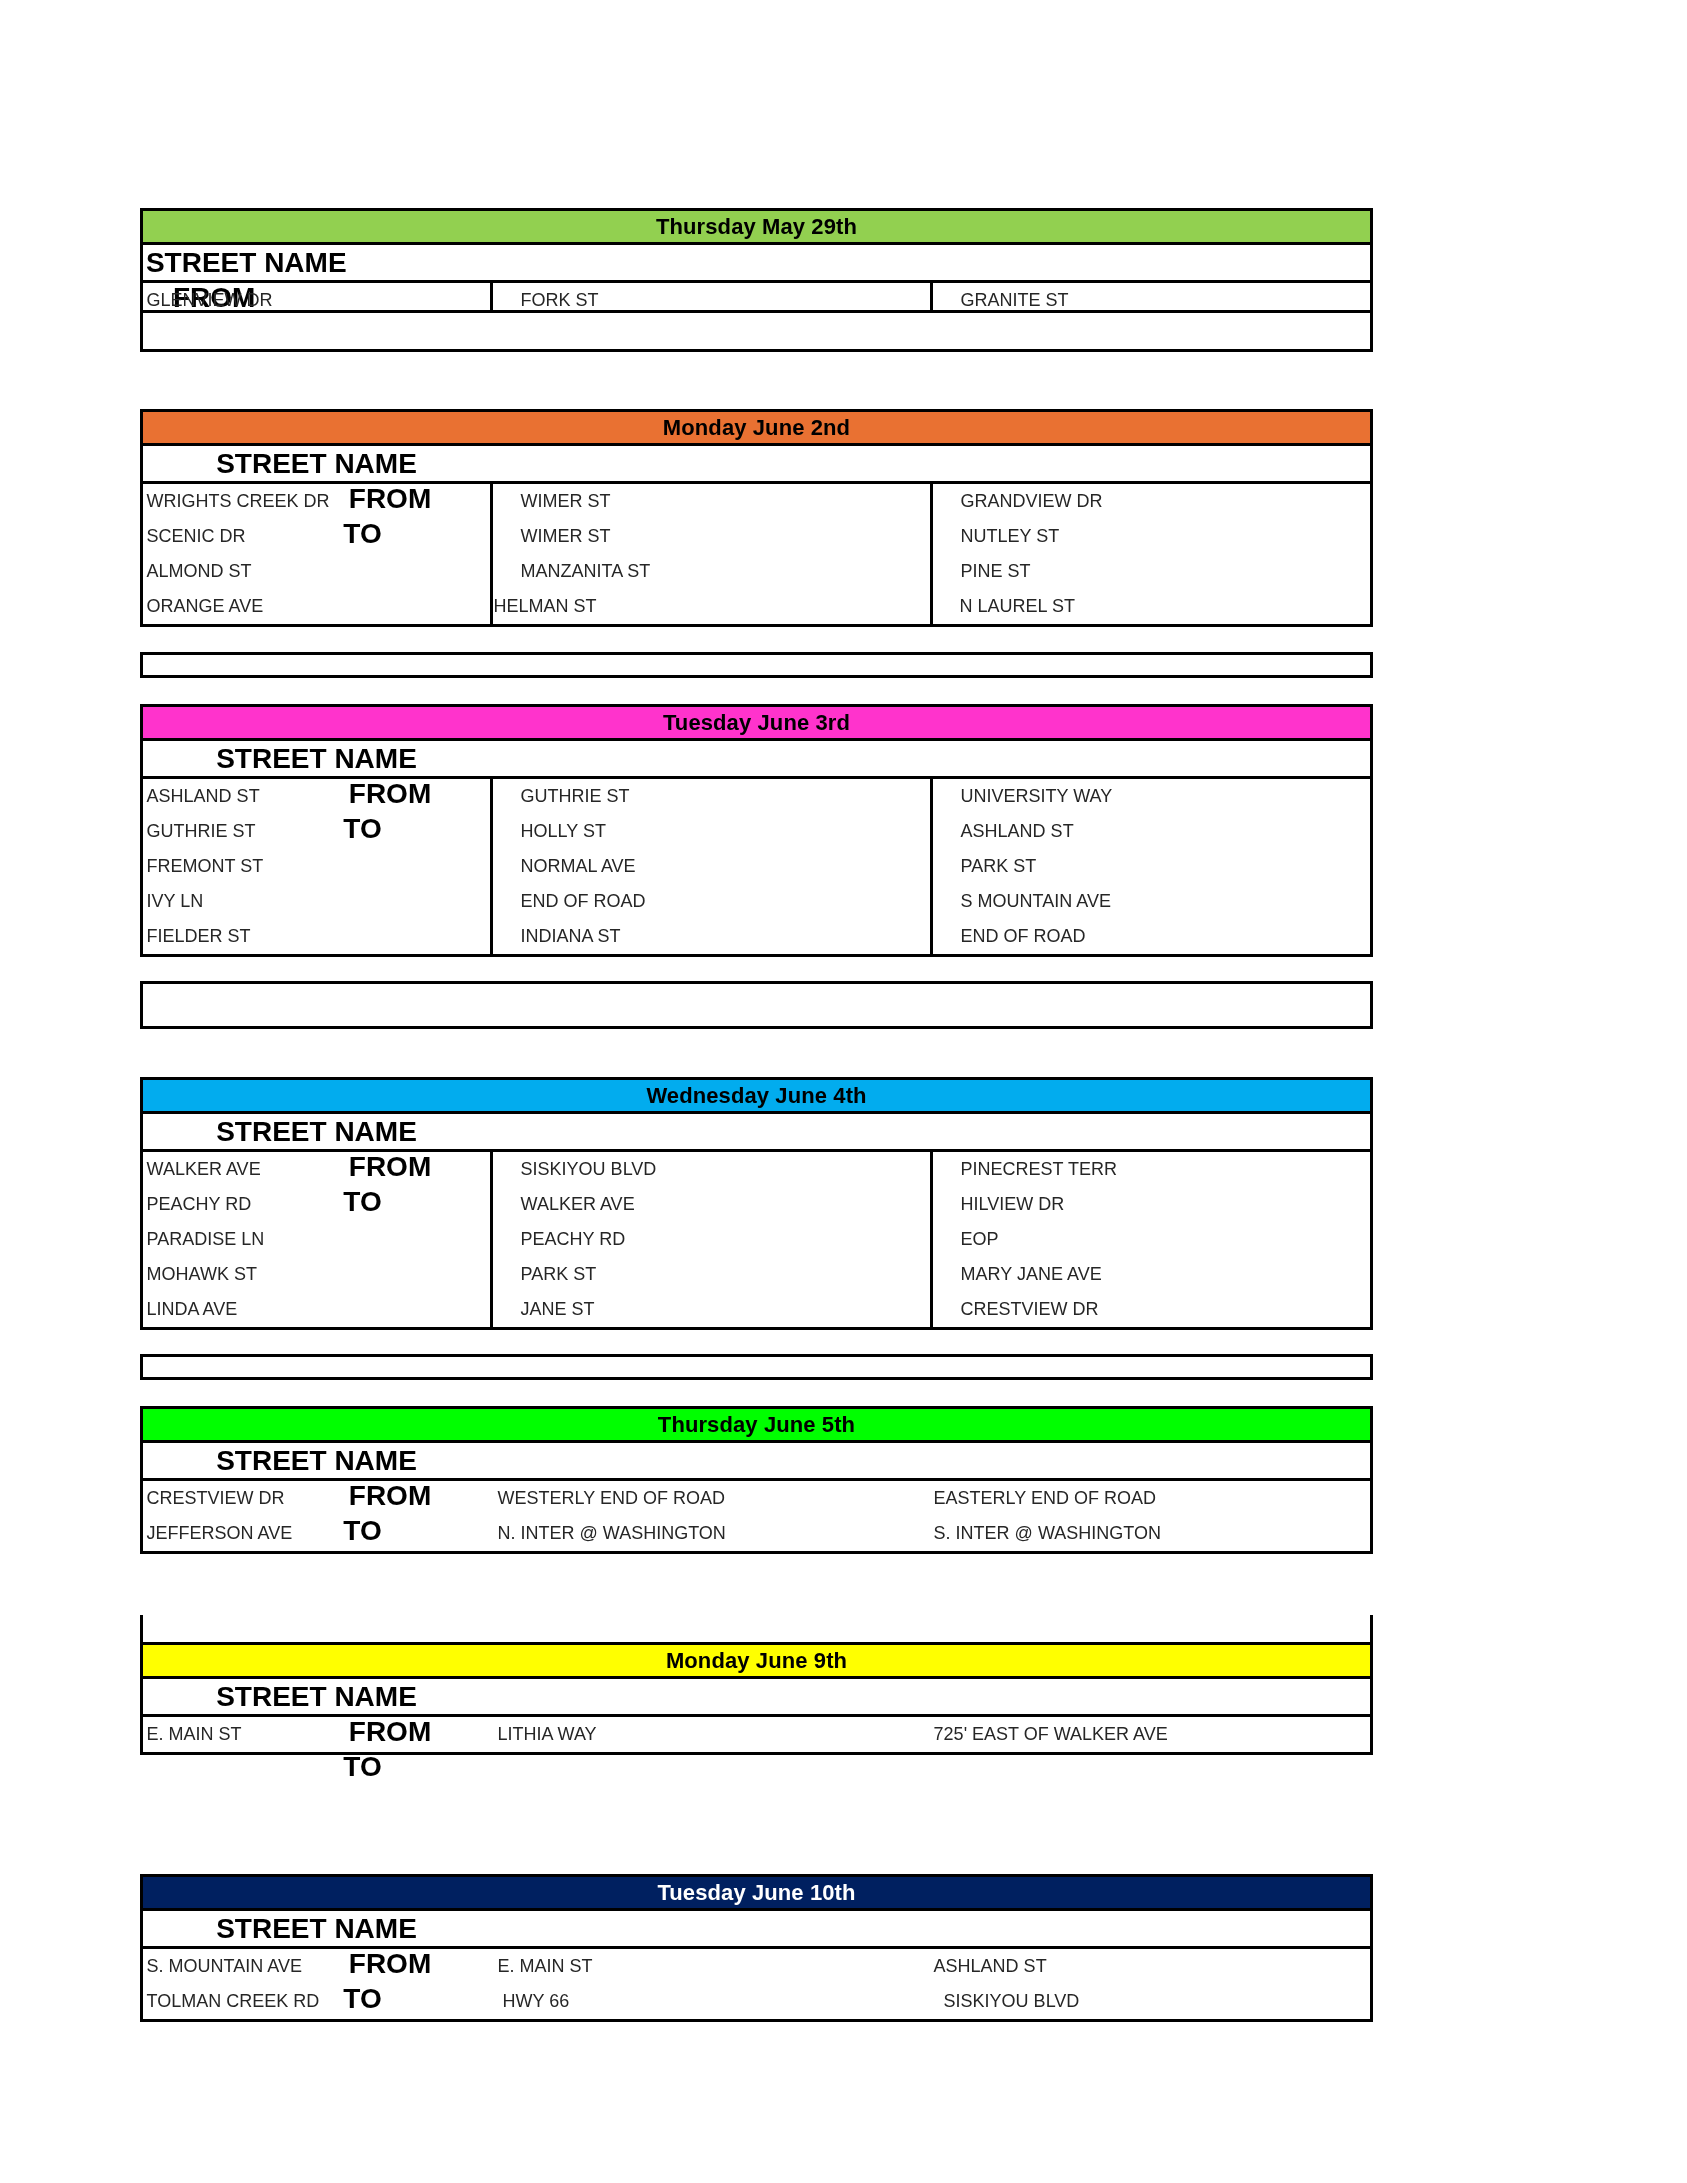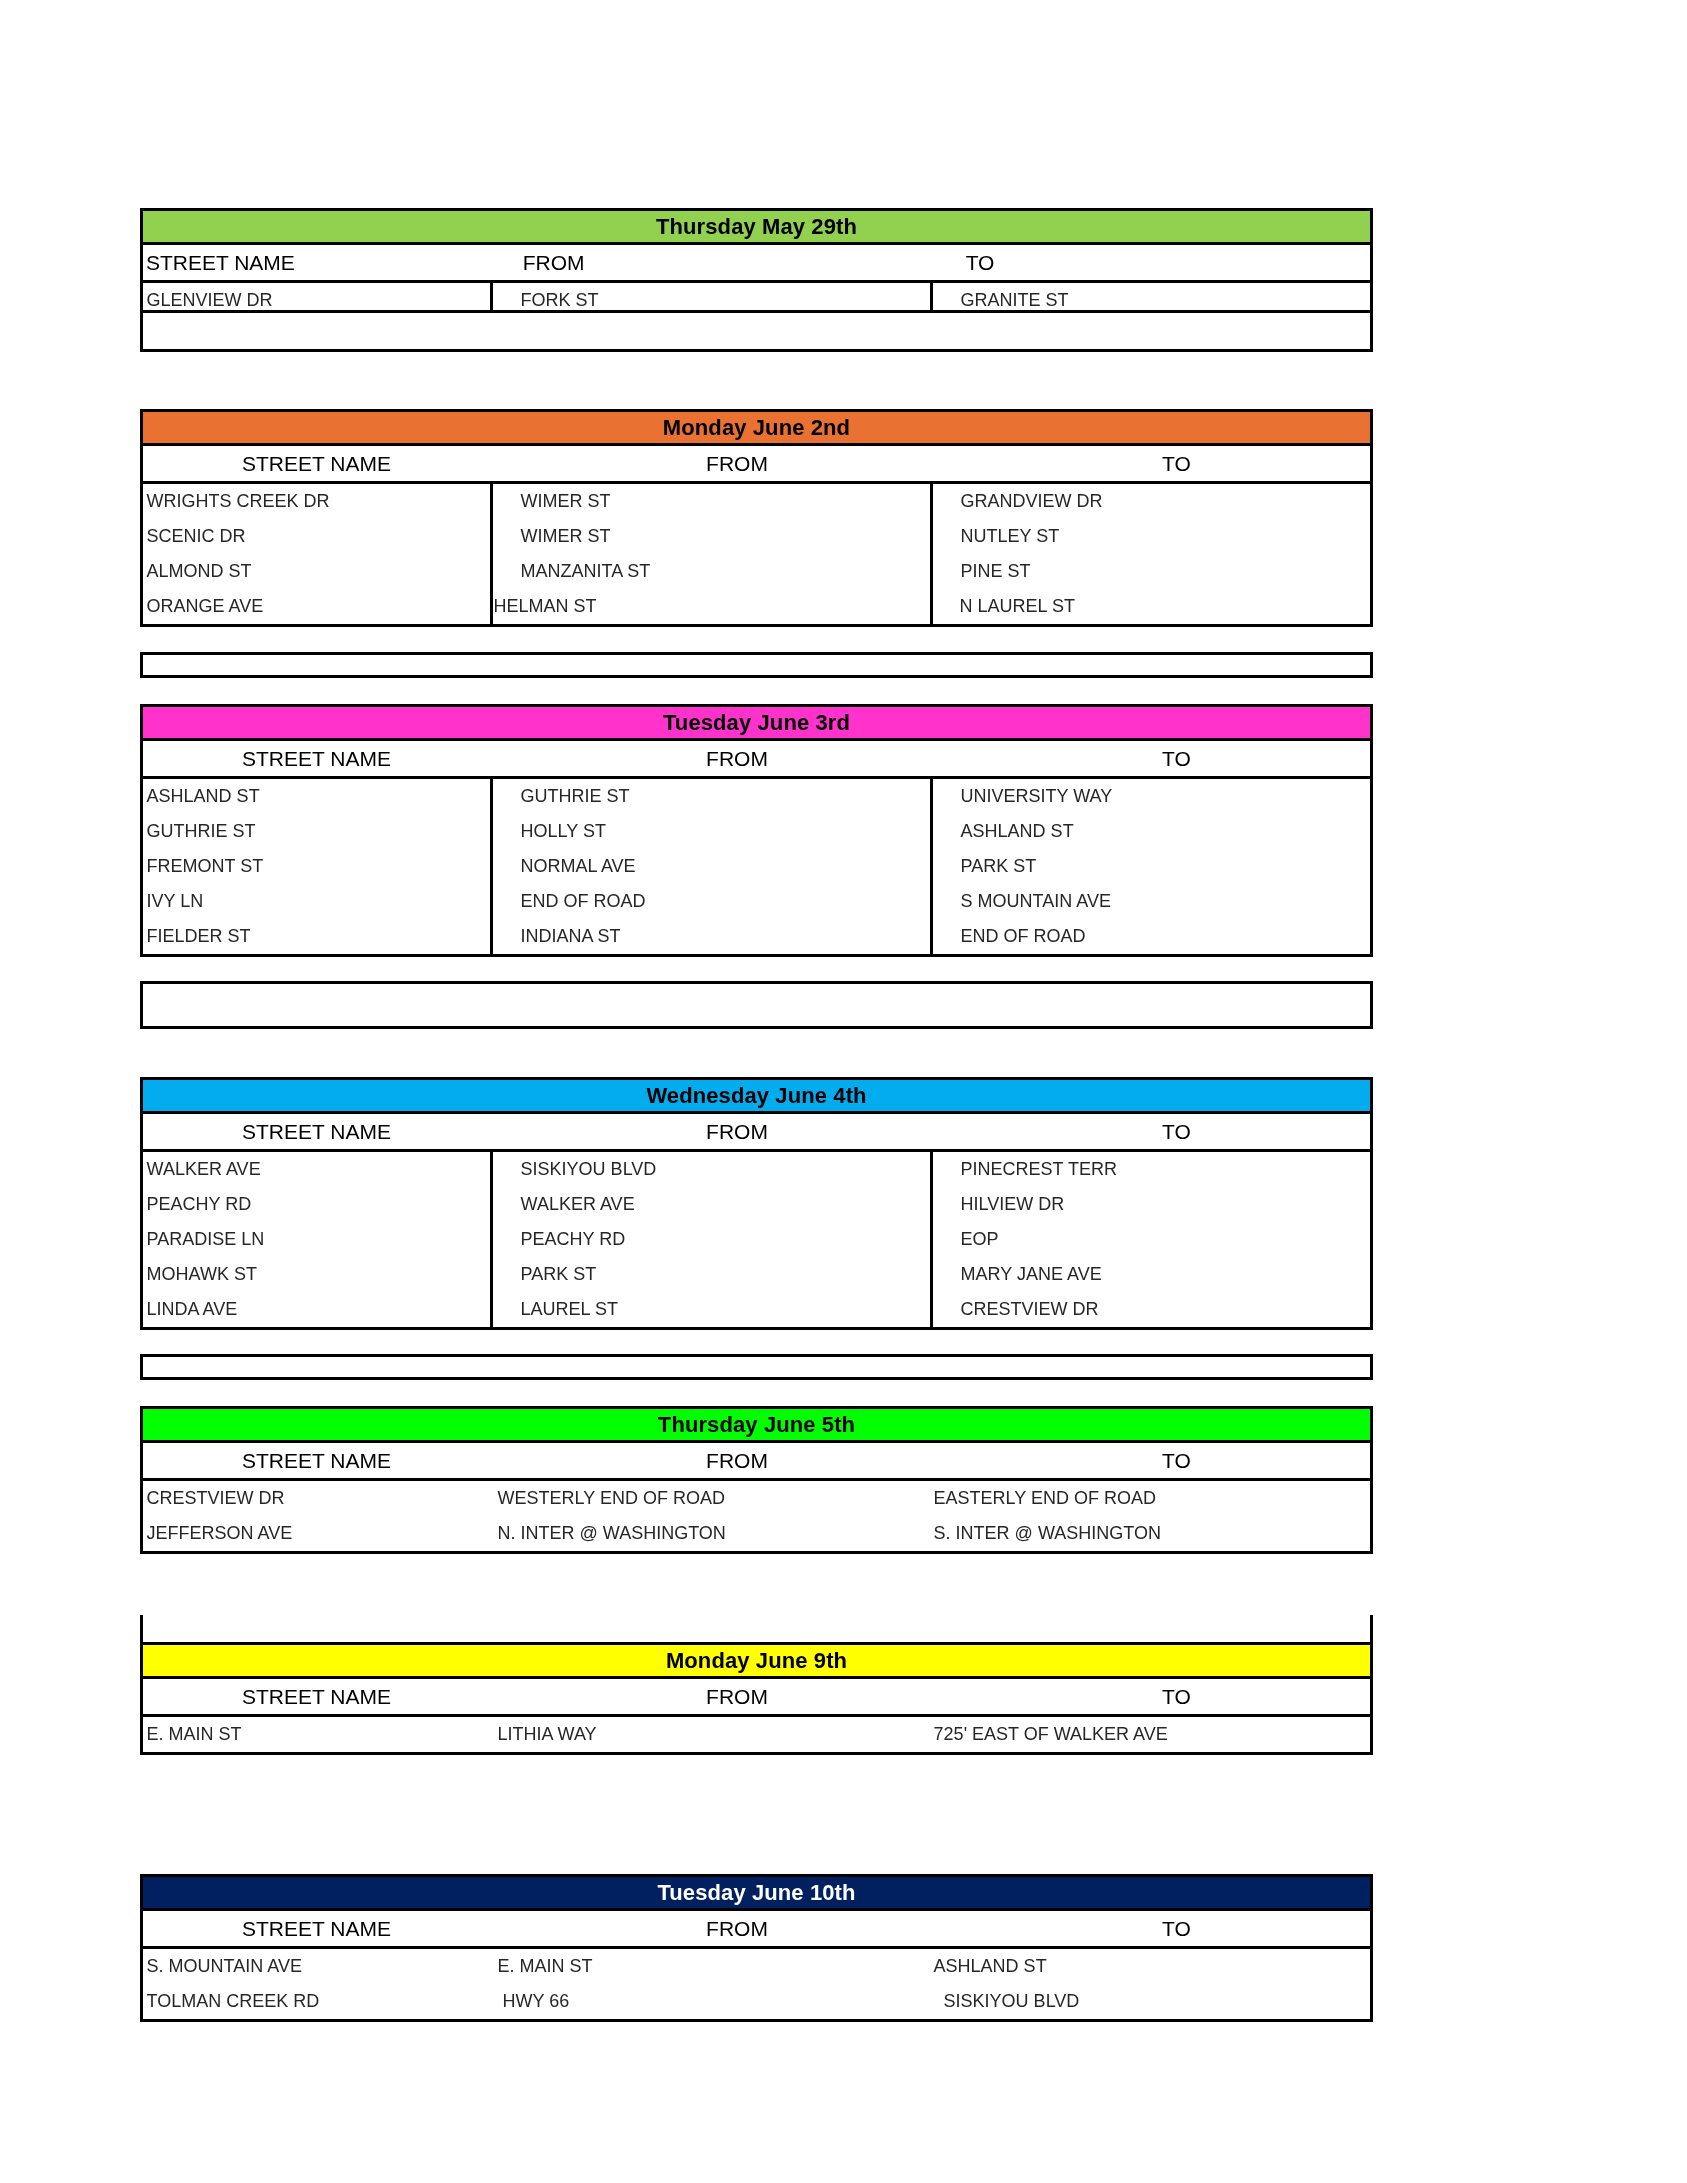--- a/index.html
+++ b/index.html
@@ -39,24 +39,25 @@
     letter-spacing: 0.1px;
     border-bottom: 3.6px solid #000000;
     color: #000000;
   }
   .day-banner.light-text { color: #ffffff; }
 
   .col-head {
     display: flex;
     height: 35px;
     border-bottom: 3.6px solid #000000;
-    font-weight: normal;
-    font-size: 21px;
+    font-weight: bold;
+    font-size: 28px;
     line-height: 35px;
     color: #000000;
+    flex-direction: column;
   }
   .col-head .ch {
     flex: 0 0 auto;
     text-align: center;
     overflow: hidden;
     white-space: nowrap;
   }
   .col-head.leftish .ch { text-align: left; padding-left: 2.9px; }
 
   .rows {
@@ -227,21 +228,21 @@
         <div class="cell c2">PEACHY RD</div>
         <div class="cell c3">EOP</div>
       </div>
       <div class="row">
         <div class="cell c1">MOHAWK ST</div>
         <div class="cell c2">PARK ST</div>
         <div class="cell c3">MARY JANE  AVE</div>
       </div>
       <div class="row">
         <div class="cell c1">LINDA AVE</div>
-        <div class="cell c2">LAUREL ST</div>
+        <div class="cell c2">JANE ST</div>
         <div class="cell c3">CRESTVIEW DR</div>
       </div>
     </div>
   </div>
 
   <div class="spacer-box" style="top:1354px;height:26.4px;border-top:3.6px solid #000;"></div>
 
   <div class="sched-block" id="blk-4" style="top:1406px;">
     <div class="day-banner" style="background:#00FF00;">Thursday June 5th</div>
     <div class="col-head">

